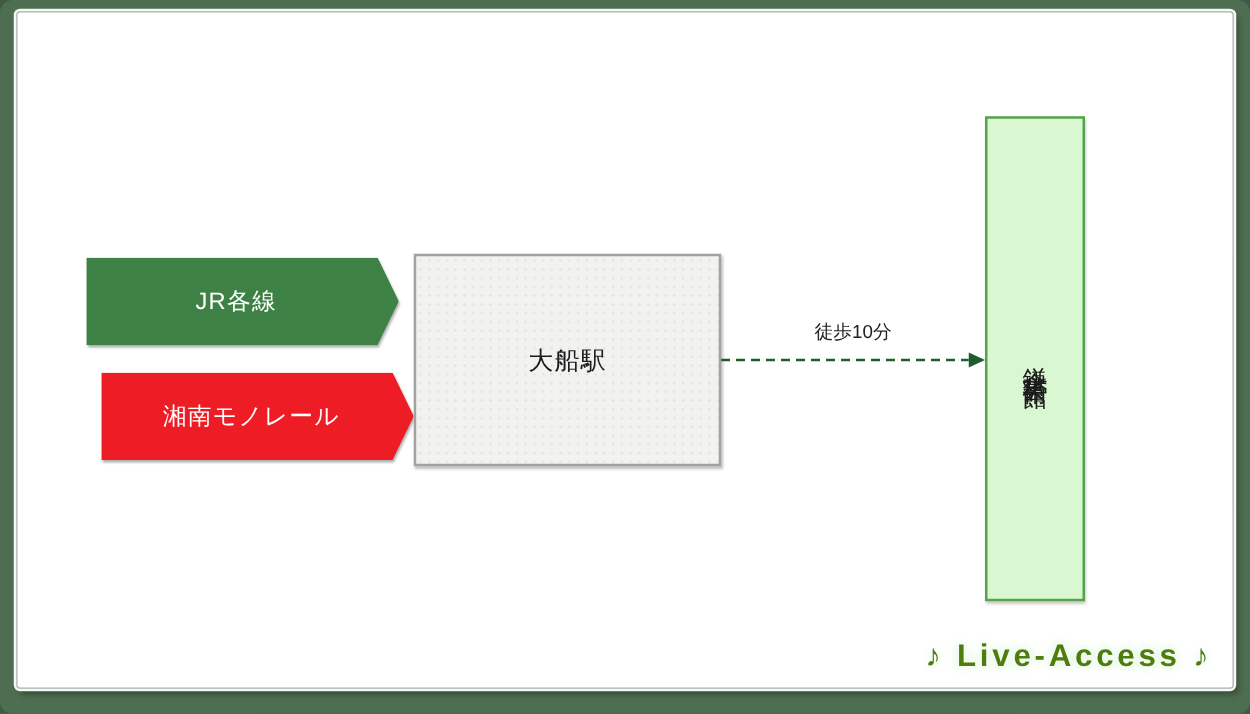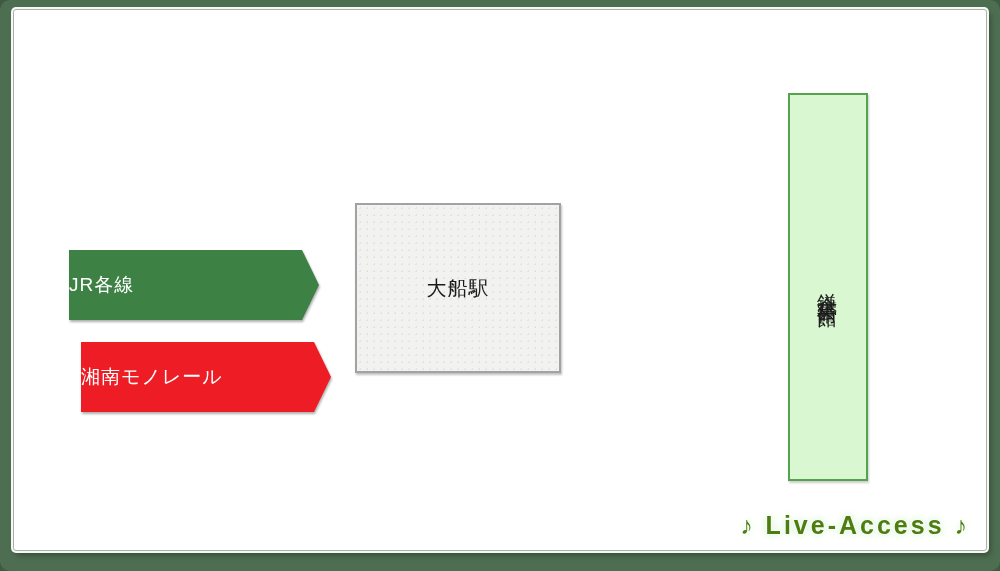--- a/index.html
+++ b/index.html
@@ -33,50 +33,49 @@
     width: 250px;
     height: 70px;
     filter: drop-shadow(1px 2px 1px rgba(110,110,110,0.55));
   }
   .route-arrow .shape {
     width: 100%;
     height: 100%;
     clip-path: polygon(0 0, calc(100% - 17px) 0, 100% 50%, calc(100% - 17px) 100%, 0 100%);
     display: flex;
     align-items: center;
-    margin-top: 44px;
+    justify-content: center;
   }
   .route-arrow .shape span {
     color: #ffffff;
     font-size: 19px;
     padding-right: 10px;
     letter-spacing: 1px;
   }
   .route-jr { left: 55px; top: 196px; }
   .route-jr .shape { background: #3e8145; }
   .route-monorail { left: 55px; top: 288px; padding-left: 12px; }
   .route-monorail .shape { background: #ee1c24; }
 
   
   .station-box {
     position: absolute;
     left: 317px;
     top: 193px;
-    width: 206px;
+    width: 246px;
     height: 170px;
     box-sizing: border-box;
     background-color: #f2f2f0;
     background-image: radial-gradient(#e2e2de 1px, transparent 1px);
     background-size: 7px 7px;
     border: 2px solid #a2a2a2;
     box-shadow: 1px 2px 2px rgba(0,0,0,0.25);
     display: flex;
     align-items: center;
     justify-content: center;
-    margin-left: 24px;
   }
   .station-box span {
     font-size: 20px;
     color: #1b1b1b;
     letter-spacing: 1px;
   }
 
   
   .walk {
     position: absolute;
@@ -164,20 +163,25 @@
     <div class="route-arrow route-monorail">
       <div class="shape">
         <span>湘南モノレール</span>
       </div>
     </div>
 
     <div class="station-box">
       <span>大船駅</span>
     </div>
 
+    <div class="walk">
+      <div class="walk-label">徒歩10分</div>
+      <div class="walk-line"></div>
+      <div class="walk-arrowhead"></div>
+    </div>
 
     <div class="venue-box">
       <span>鎌倉芸術館</span>
     </div>
 
     <div class="logo">♪ Live-Access ♪</div>
 
   </div>
 </div>
 

